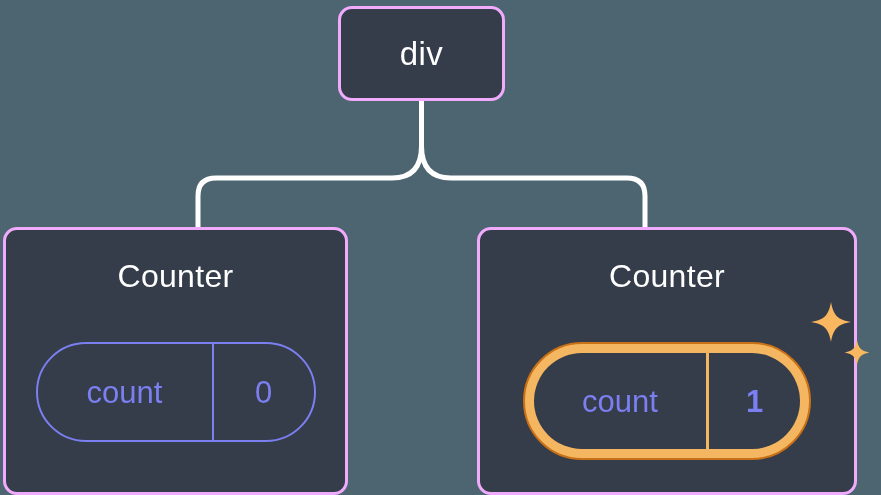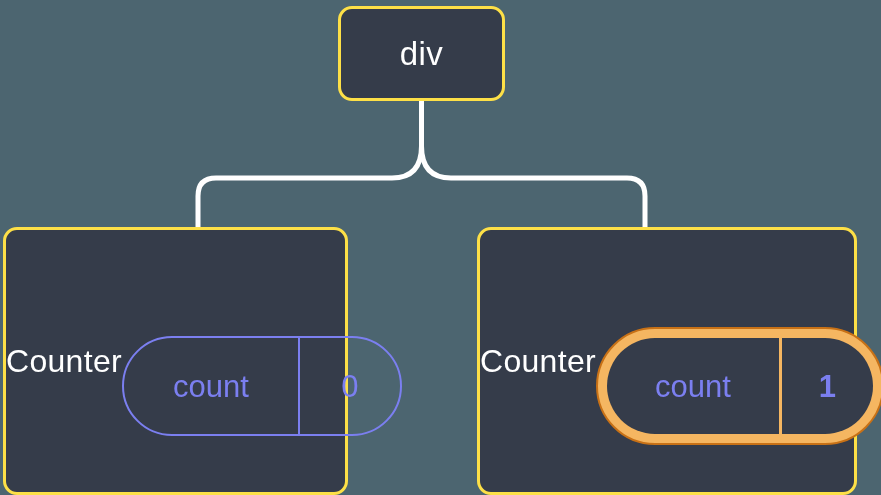--- a/index.html
+++ b/index.html
@@ -27,21 +27,21 @@
     width: 881px;
     height: 495px;
     pointer-events: none;
   }
 
   
   .node {
     position: absolute;
     box-sizing: border-box;
     background: #353c4a;
-    border: 3px solid #fde047;
+    border: 3px solid #f0abfc;
     border-radius: 14px;
   }
 
   
   #node-div {
     left: 338px;
     top: 6px;
     width: 167px;
     height: 95px;
     display: flex;
@@ -52,20 +52,21 @@
     color: #ffffff;
     font-size: 33px;
     font-weight: 300;
     letter-spacing: 0.5px;
     line-height: 1;
   }
 
   
   .component-node {
     display: flex;
+    flex-direction: column;
     align-items: center;
     padding-top: 30px;
   }
   #node-counter-left {
     left: 3px;
     top: 227px;
     width: 345px;
     height: 268px;
   }
   #node-counter-right {

